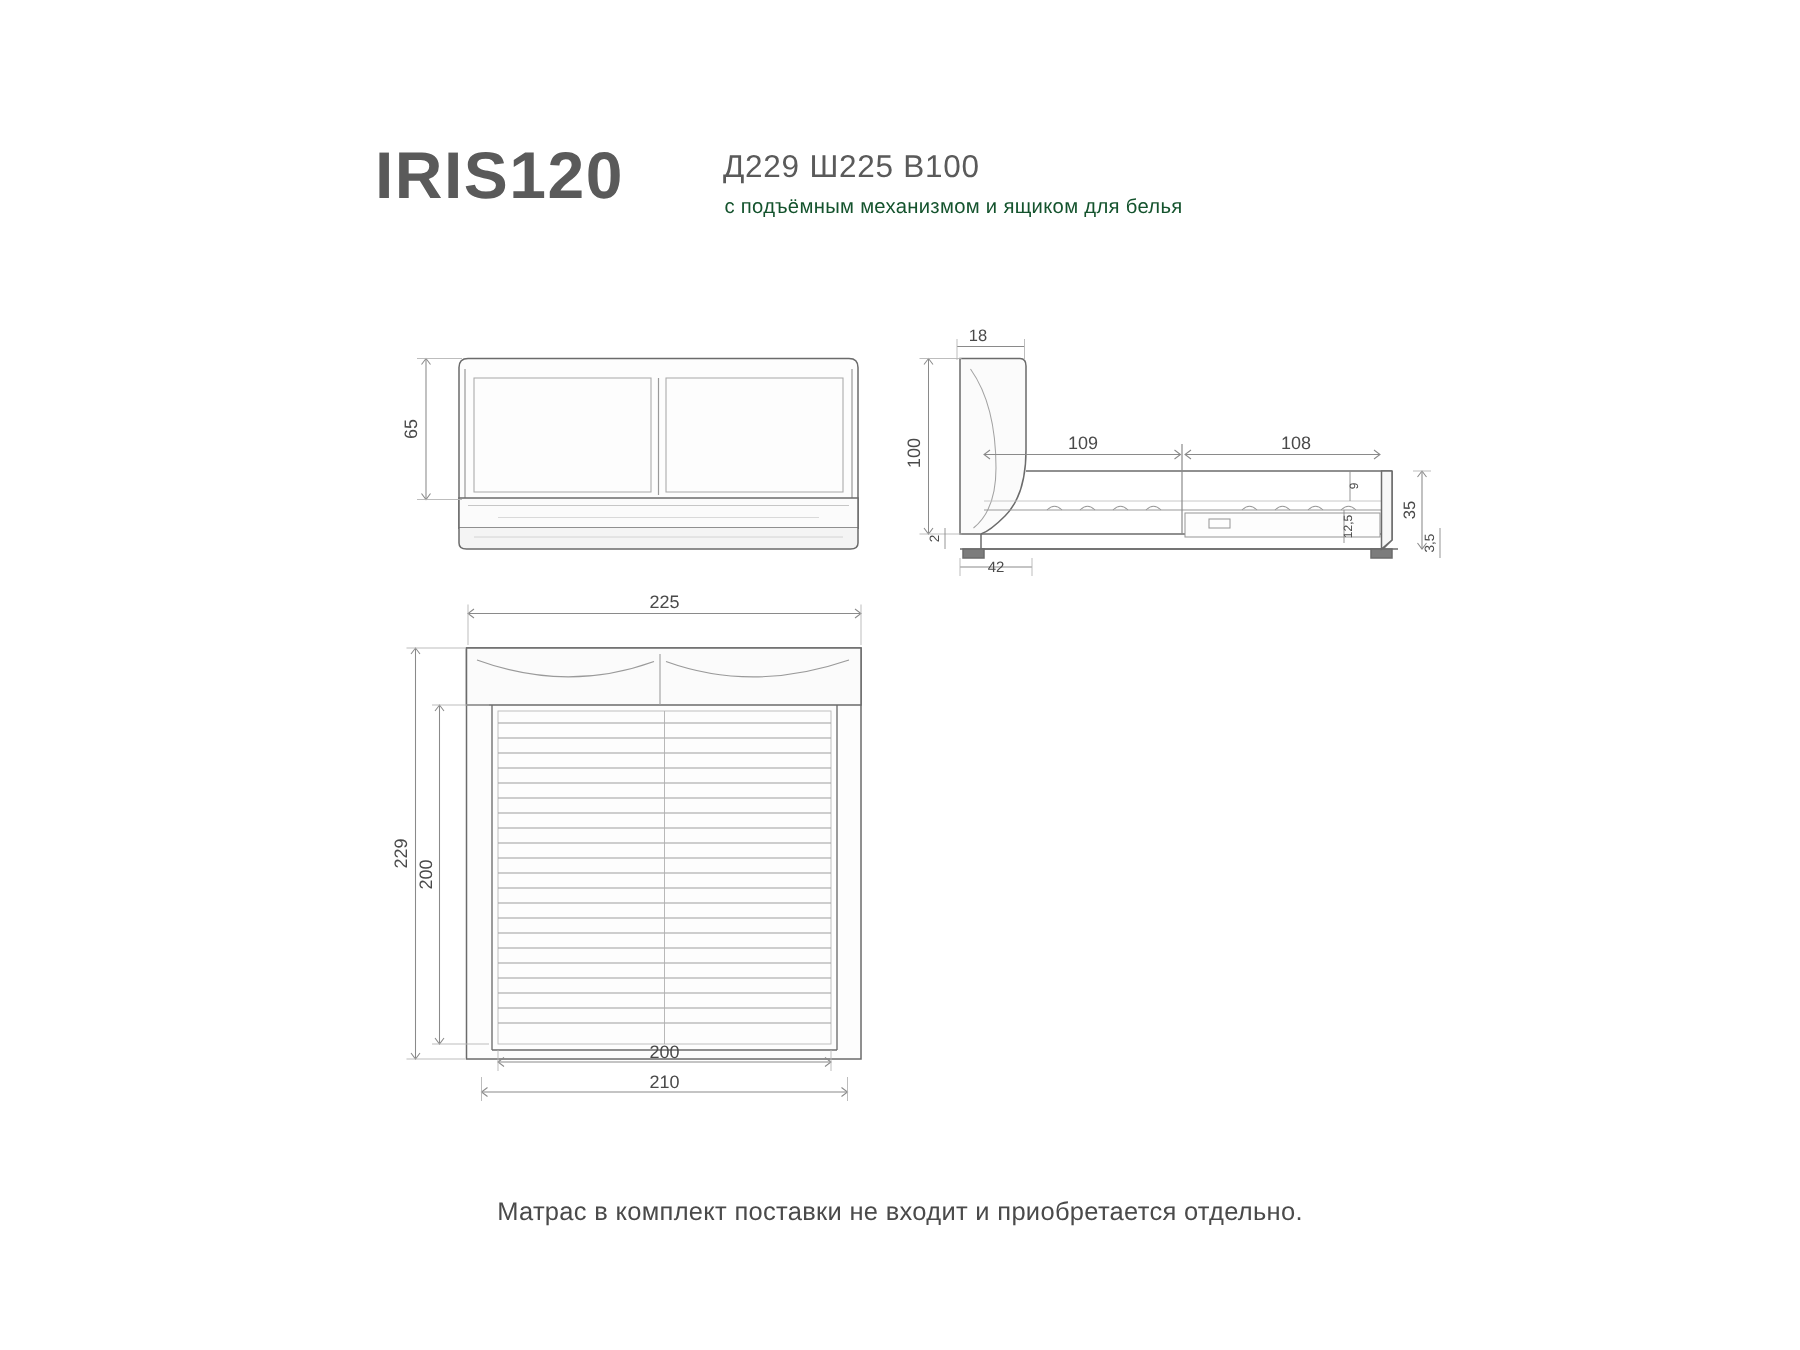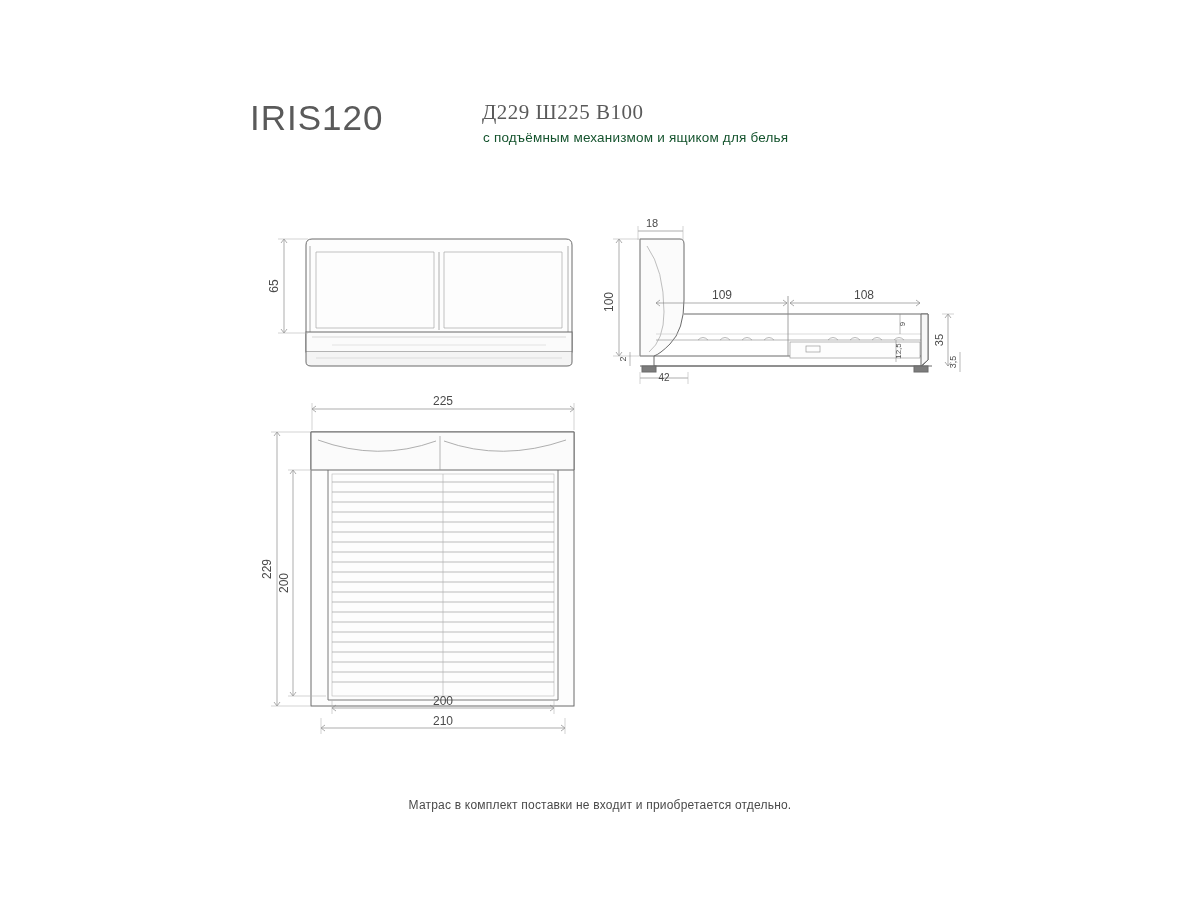--- a/index.html
+++ b/index.html
@@ -27,36 +27,35 @@
     position: absolute;
     left: 250px;
     top: 92px;
     width: 760px;
     height: 72px;
   }
   .model-name {
     position: absolute;
     left: 0;
     top: 0;
-    font-size: 35px;
+    font-size: 44px;
     letter-spacing: 1px;
     color: #5a5a5a;
-    font-weight: 400;
+    font-weight: 700;
     line-height: 52px;
     white-space: nowrap;
   }
   .dims {
     position: absolute;
     left: 232px;
     top: 8px;
     font-size: 21px;
     color: #5a5a5a;
     letter-spacing: 0.5px;
     white-space: nowrap;
-    font-family: Liberation Serif, serif;
   }
   .subtitle {
     position: absolute;
     left: 233px;
     top: 38px;
     font-size: 13.5px;
     color: #14532d;
     letter-spacing: 0.2px;
     white-space: nowrap;
   }
@@ -70,21 +69,21 @@
     height: 644px;
   }
 
   
   .footnote {
     position: absolute;
     left: 0;
     top: 798px;
     width: 1200px;
     text-align: center;
-    font-size: 12px;
+    font-size: 17px;
     color: #4a4a4a;
     letter-spacing: 0.2px;
   }
   svg { display: block; }
   text {
     font-family: "Liberation Sans", sans-serif;
     fill: #4a4a4a;
   }
 </style>
 </head>

